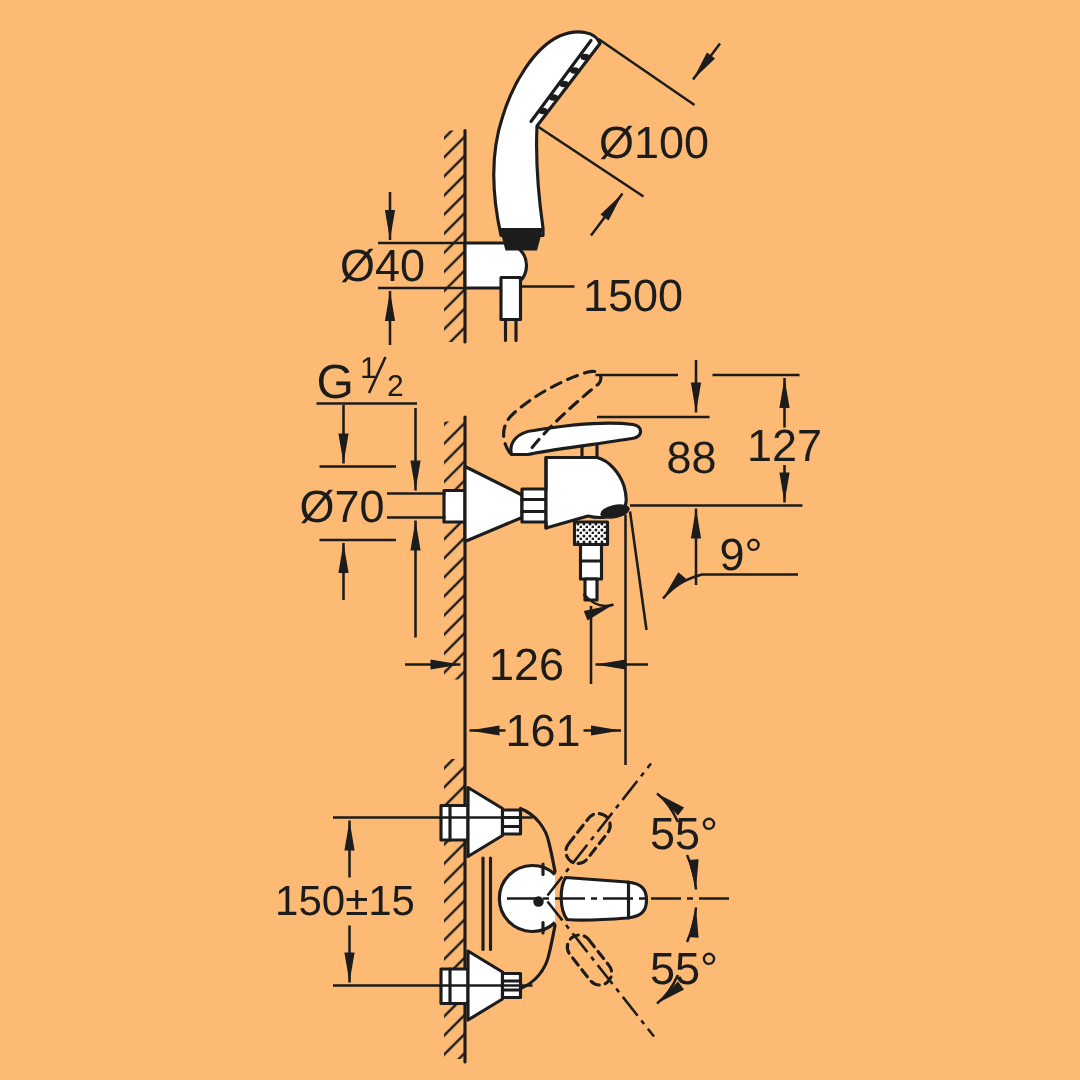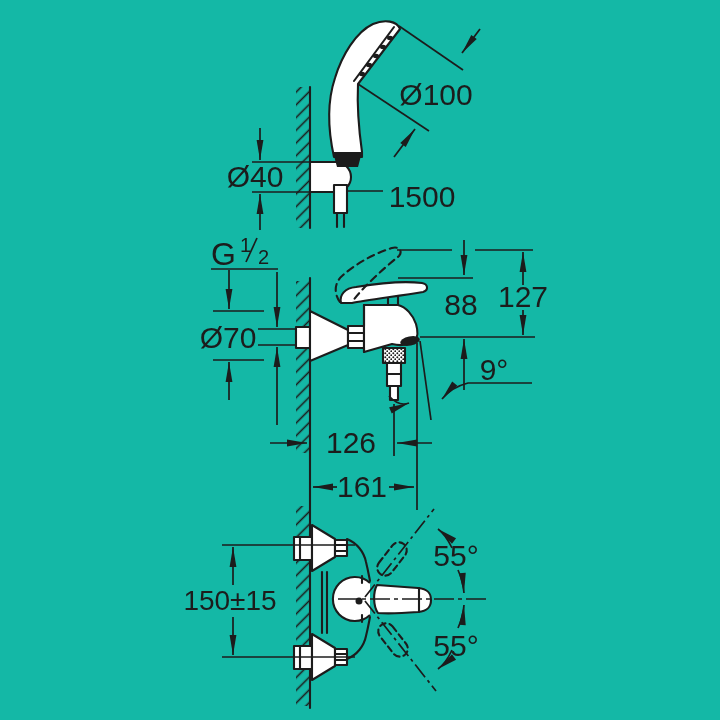--- a/index.html
+++ b/index.html
@@ -1,16 +1,16 @@
 <!DOCTYPE html>
 <html><head>
 <meta charset="utf-8">
 <style>
   html,body{margin:0;padding:0;background:#ffffff;}
-  .stage{width:720px;height:720px;position:relative;background:#14b8a6;overflow:hidden;}
+  .stage{width:720px;height:720px;position:relative;background:#fdba74;overflow:hidden;}
   svg{display:block;}
   text{font-family:"Liberation Sans","DejaVu Sans",sans-serif;fill:#1c1c1c;}
   .dimtxt{font-size:30px;}
   .dimtxt-sm{font-size:28px;}
   .gtxt{font-size:32px;}
   .fractxt{font-size:20px;}
   .outline{fill:#ffffff;stroke:#1c1c1c;stroke-width:2.1;stroke-linejoin:round;}
   .line{fill:none;stroke:#1c1c1c;stroke-width:2.1;stroke-linecap:round;stroke-linejoin:round;}
   .dim{fill:none;stroke:#1c1c1c;stroke-width:1.7;}
   .solidblk{fill:#1c1c1c;stroke:none;}

